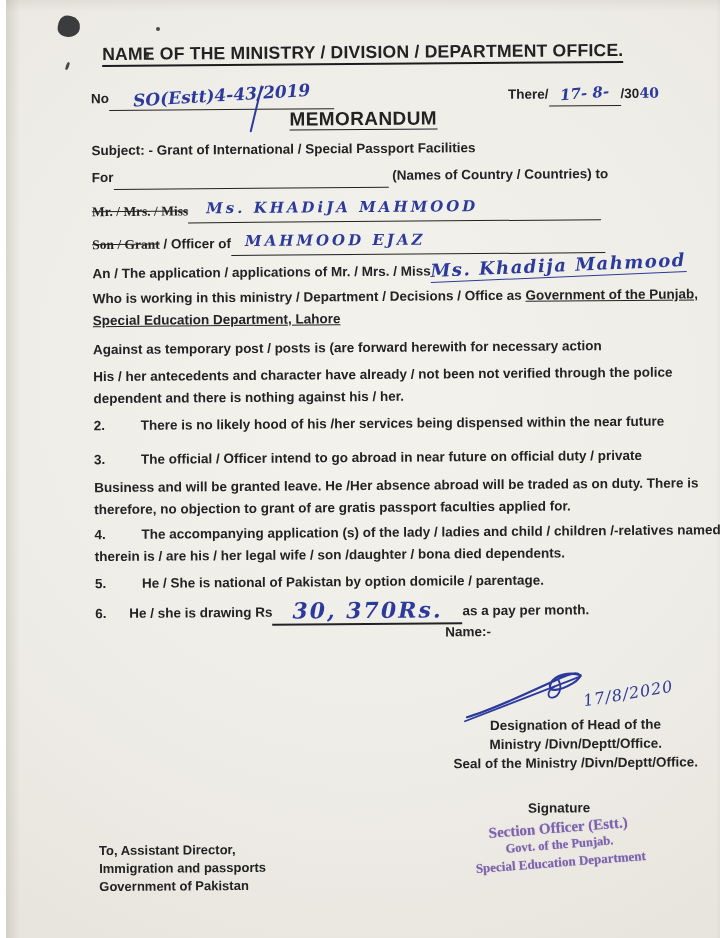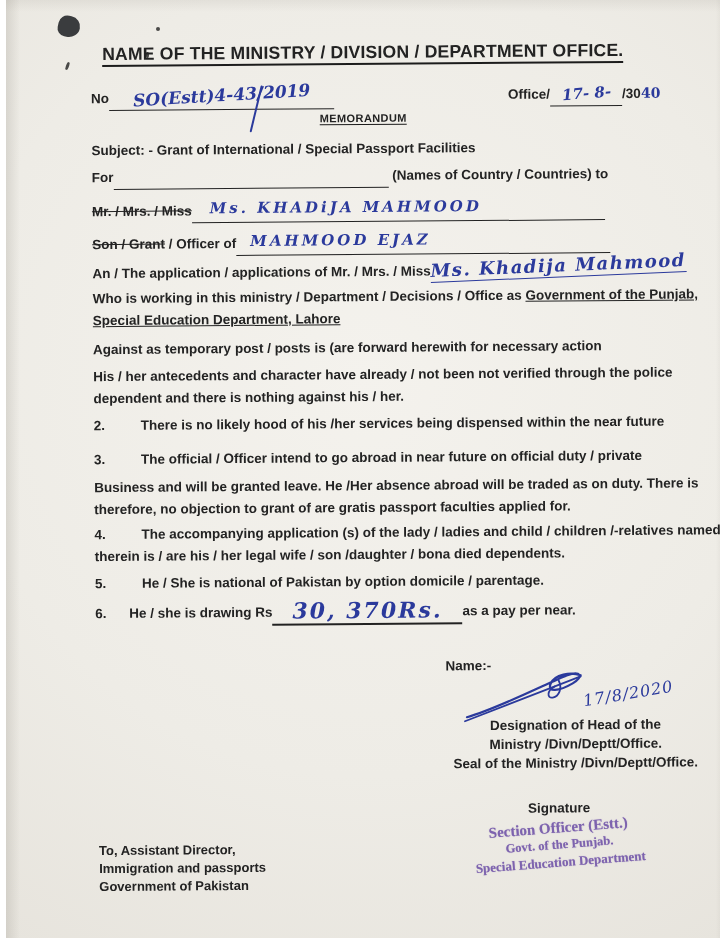--- a/index.html
+++ b/index.html
@@ -13,32 +13,32 @@
     font-family:"Liberation Sans", sans-serif;
     color:#232323;
     margin-left:6px;
   }
   .content{position:absolute; inset:0; transform:rotate(-0.45deg);}
   .abs{position:absolute; white-space:nowrap;}
   .b{font-weight:700;}
   .body-t{font-size:13.5px; font-weight:700; line-height:22px;}
   .para{white-space:normal;}
   .ul-text{text-decoration:underline;}
-  .strike{text-decoration:line-through;}
+  .strike{text-decoration:line-through;font-family:Liberation Serif, serif;}
   .field{display:inline-block; border-bottom:1.6px solid #222; vertical-align:baseline;}
   .num{display:inline-block; width:47px;}
   .num-sm{display:inline-block; width:34px;}
   .hand{font-family:"DejaVu Serif", serif; font-style:italic; color:#2b3a9c;}
   .hand-caps{letter-spacing:3px; font-size:15px;}
   .title{
     font-size:17.6px; font-weight:700; letter-spacing:.2px;
     border-bottom:2.2px solid #1c1c1c; padding-bottom:1px;
   }
   .memo{
-    font-size:11px; font-weight:700; letter-spacing:.4px;
+    font-size:19px; font-weight:700; letter-spacing:.4px;
     border-bottom:1.8px solid #1c1c1c;
   }
   .blob{position:absolute; background:#3a3c3e; border-radius:46% 54% 58% 42%;}
   .dot{position:absolute; background:#4a4a48; border-radius:50%;}
   .ink-stroke{position:absolute; width:2.2px; background:#2b3a9c; border-radius:2px;}
   .stamp-lines{font-family:"Liberation Serif", serif; font-weight:700; text-align:center;
     transform:rotate(-4deg); line-height:17px; text-shadow:0 0 1px rgba(125,99,174,.55);}
   .desig{display:flex; flex-direction:column; align-items:center; text-align:center;}
 </style>
 </head>
@@ -55,21 +55,21 @@
 
     <div class="abs" style="left:50%; top:42px; transform:translateX(-50%);">
       <span class="title">NAME OF THE MINISTRY / DIVISION / DEPARTMENT OFFICE.</span>
     </div>
 
     <div class="abs body-t" style="left:88px; top:84px;">
       <span>No</span><span class="field" style="width:225px; text-align:center;"><span class="hand" style="font-size:17px; display:inline-block; transform:rotate(-3deg) translateY(-1px);">SO(Estt)4-43/2019</span></span>
     </div>
     <div class="ink-stroke" style="left:252px; top:84px; height:48px; transform:rotate(14deg);"></div>
     <div class="abs body-t" style="left:505px; top:84px;">
-      <span>Office/</span><span class="field" style="width:72px; text-align:center;"><span class="hand" style="font-size:15px; display:inline-block; transform:rotate(-4deg);">17- 8-</span></span><span>/30</span><span class="hand b" style="font-style:normal; font-weight:700; font-size:14px;">40</span>
+      <span>There/</span><span class="field" style="width:72px; text-align:center;"><span class="hand" style="font-size:15px; display:inline-block; transform:rotate(-4deg);">17- 8-</span></span><span>/30</span><span class="hand b" style="font-style:normal; font-weight:700; font-size:14px;">40</span>
     </div>
 
     <div class="abs" style="left:50%; top:108px; transform:translateX(-50%);">
       <span class="memo">MEMORANDUM</span>
     </div>
 
     <div class="abs body-t" style="left:88px; top:138px;">Subject: - Grant of International / Special Passport Facilities</div>
 
     <div class="abs body-t" style="left:88px; top:165px;">
       <span>For</span><span class="field" style="width:275px;">&nbsp;</span>
@@ -108,24 +108,24 @@
 
     <div class="abs body-t para" style="left:88px; top:522px; width:640px;">
       <span class="num">4.</span><span>The accompanying application (s) of the lady / ladies and child / children /-relatives named therein is / are his / her legal wife / son /daughter / bona died dependents.</span>
     </div>
 
     <div class="abs body-t" style="left:88px; top:571px;">
       <span class="num">5.</span><span>He / She is national of Pakistan by option domicile / parentage.</span>
     </div>
 
     <div class="abs body-t" style="left:88px; top:597px;">
-      <span class="num-sm">6.</span><span>He / she is drawing Rs</span><span class="field" style="width:190px; text-align:center; border-bottom-width:2px;"><span class="hand" style="font-size:22px; letter-spacing:2px; display:inline-block; transform:translateY(2px);">30, 370Rs.</span></span><span>as a pay per near.</span>
+      <span class="num-sm">6.</span><span>He / she is drawing Rs</span><span class="field" style="width:190px; text-align:center; border-bottom-width:2px;"><span class="hand" style="font-size:22px; letter-spacing:2px; display:inline-block; transform:translateY(2px);">30, 370Rs.</span></span><span>as a pay per month.</span>
     </div>
 
-    <div class="abs body-t" style="left:438px; top:656px;">Name:-</div>
+    <div class="abs body-t" style="left:438px; top:622px;">Name:-</div>
 
     <svg class="abs" style="left:455px; top:668px;" width="160" height="58" viewBox="0 0 160 58">
       <path d="M4,50 C34,42 86,16 104,9 C118,4 122,10 110,17 C96,25 84,26 88,17 C92,8 108,5 118,9" fill="none" stroke="#2b3a9c" stroke-width="2.2" stroke-linecap="round"></path>
       <path d="M2,54 L118,10" fill="none" stroke="#2b3a9c" stroke-width="1.8" stroke-linecap="round"></path>
       <path d="M96,14 C100,22 96,30 90,31 C84,32 84,24 92,20" fill="none" stroke="#2b3a9c" stroke-width="1.8" stroke-linecap="round"></path>
     </svg>
     <div class="abs hand" style="left:575px; top:686px; font-size:16px; transform:rotate(-9deg); letter-spacing:1px;">17/8/2020</div>
 
     <div class="abs desig body-t" style="left:445px; top:717px; width:245px; line-height:19px;">
       <span>Designation of Head of the</span>

